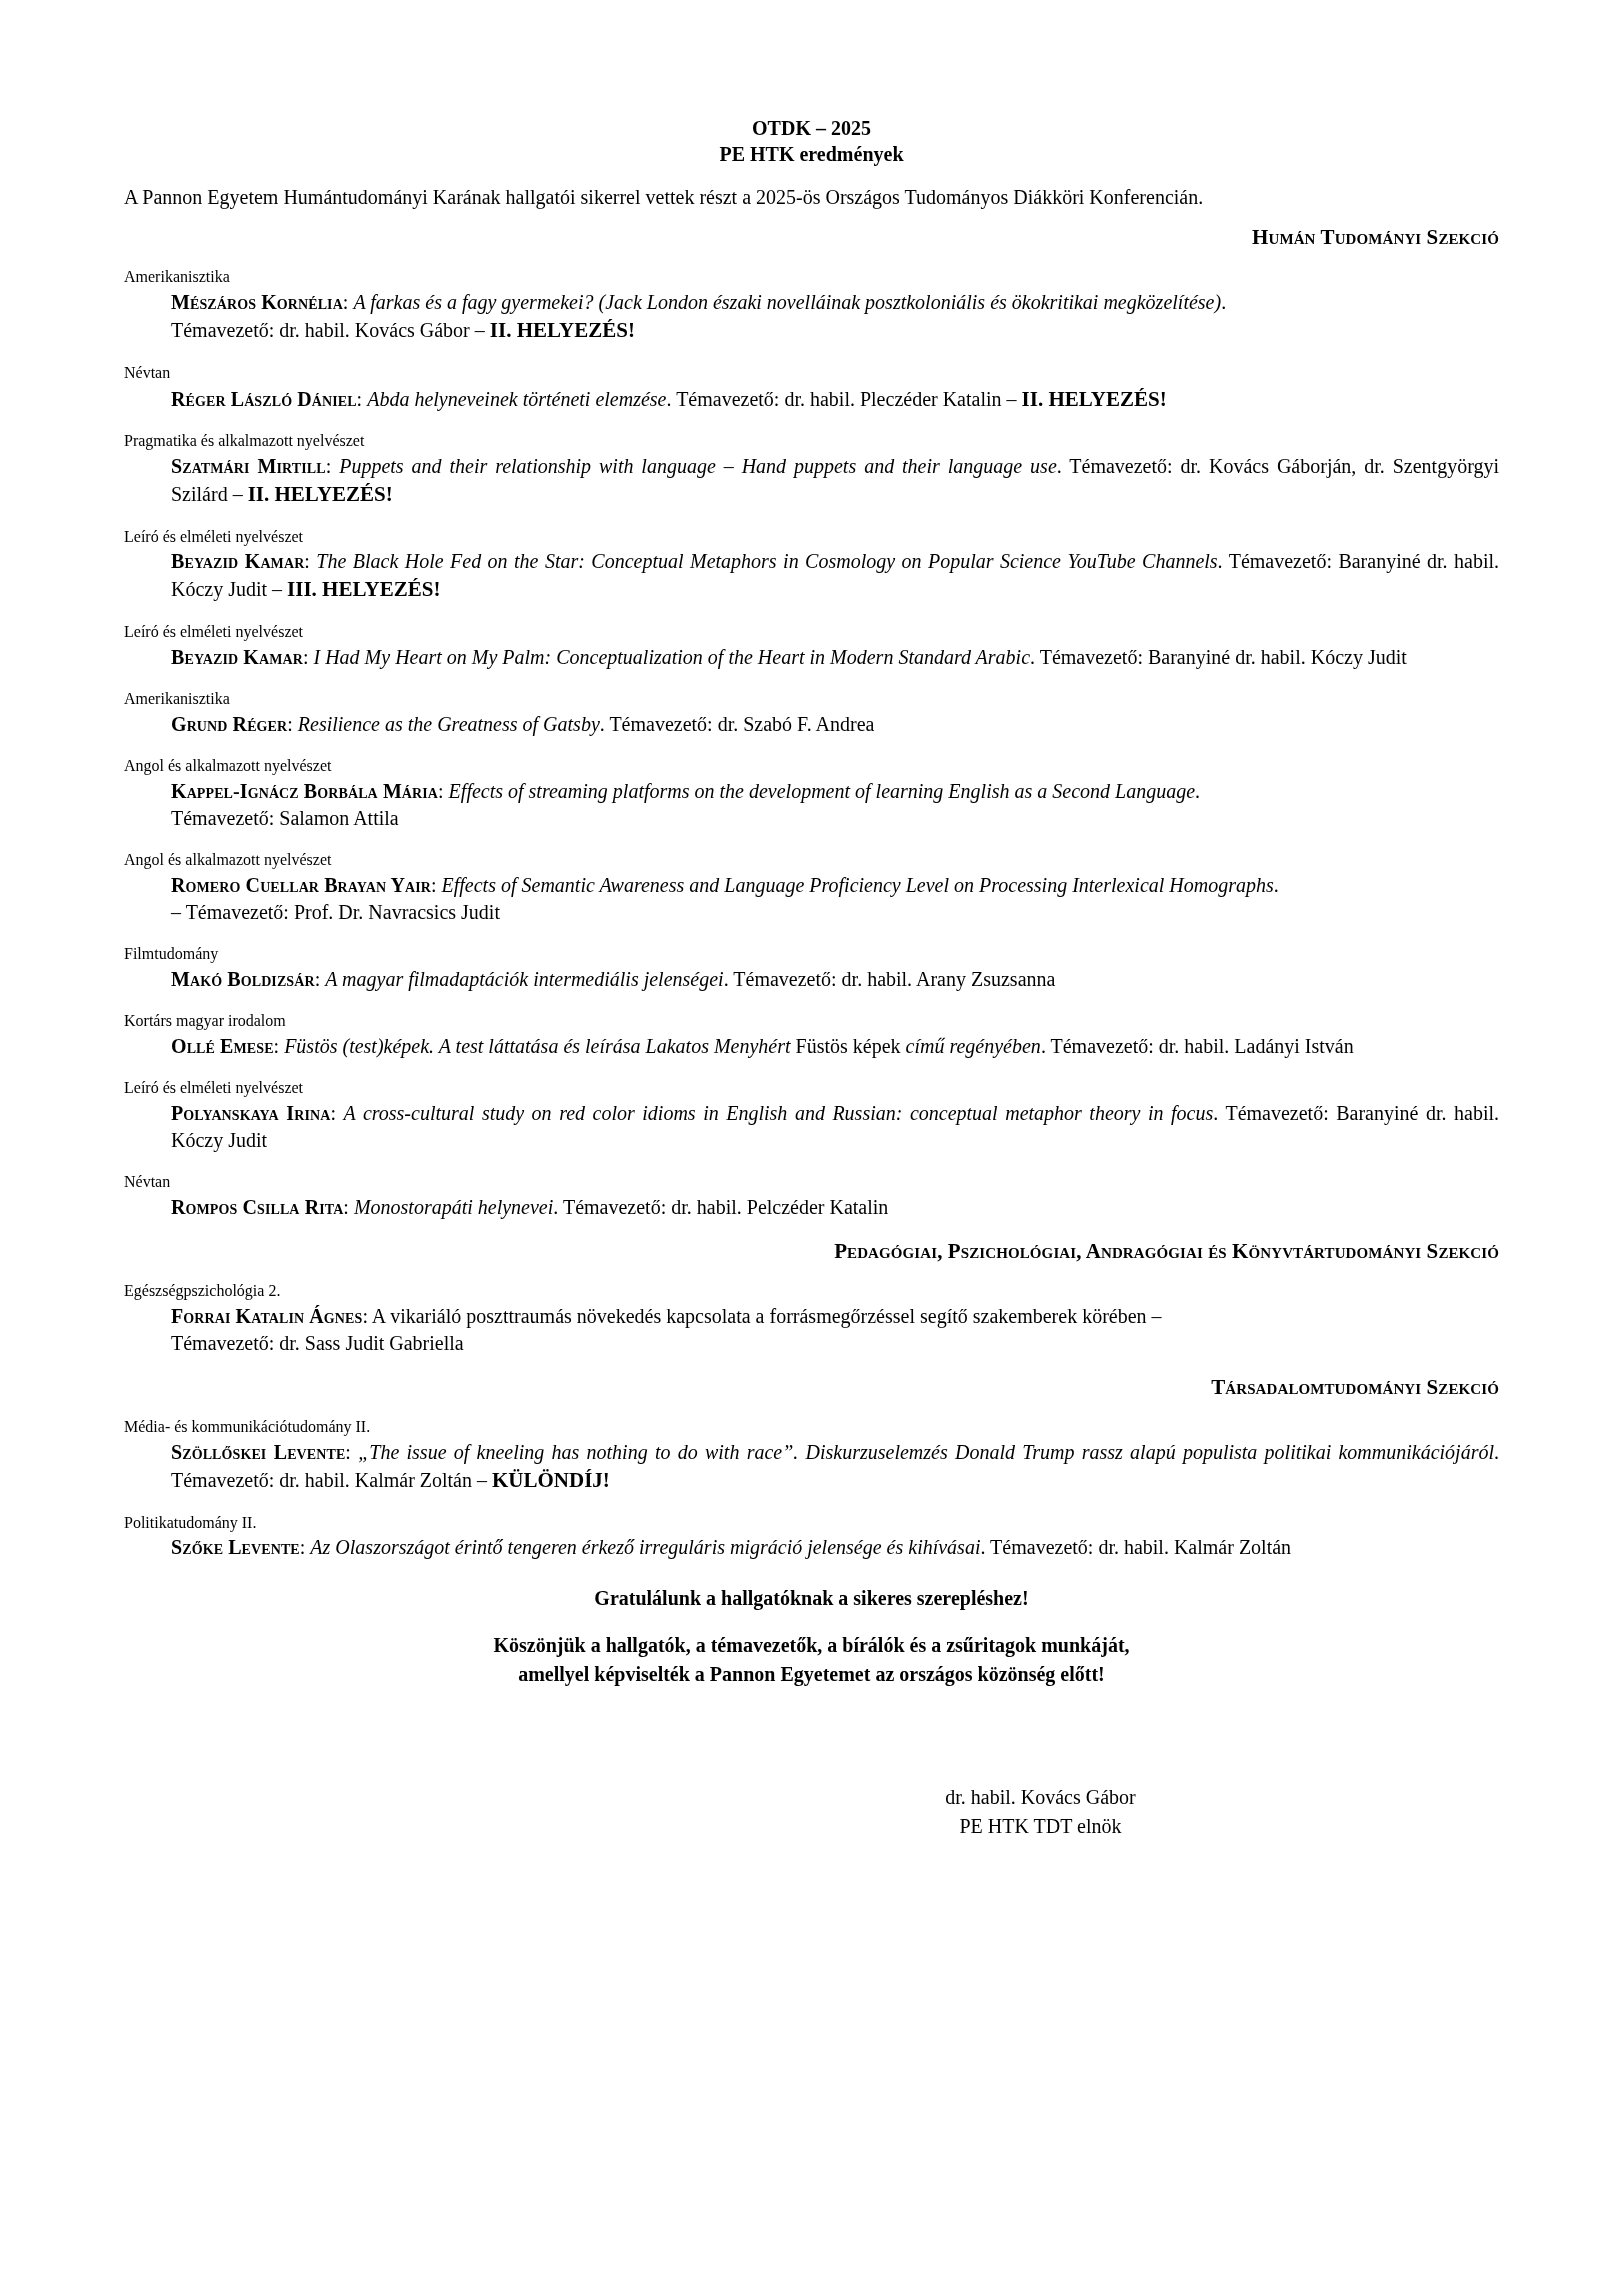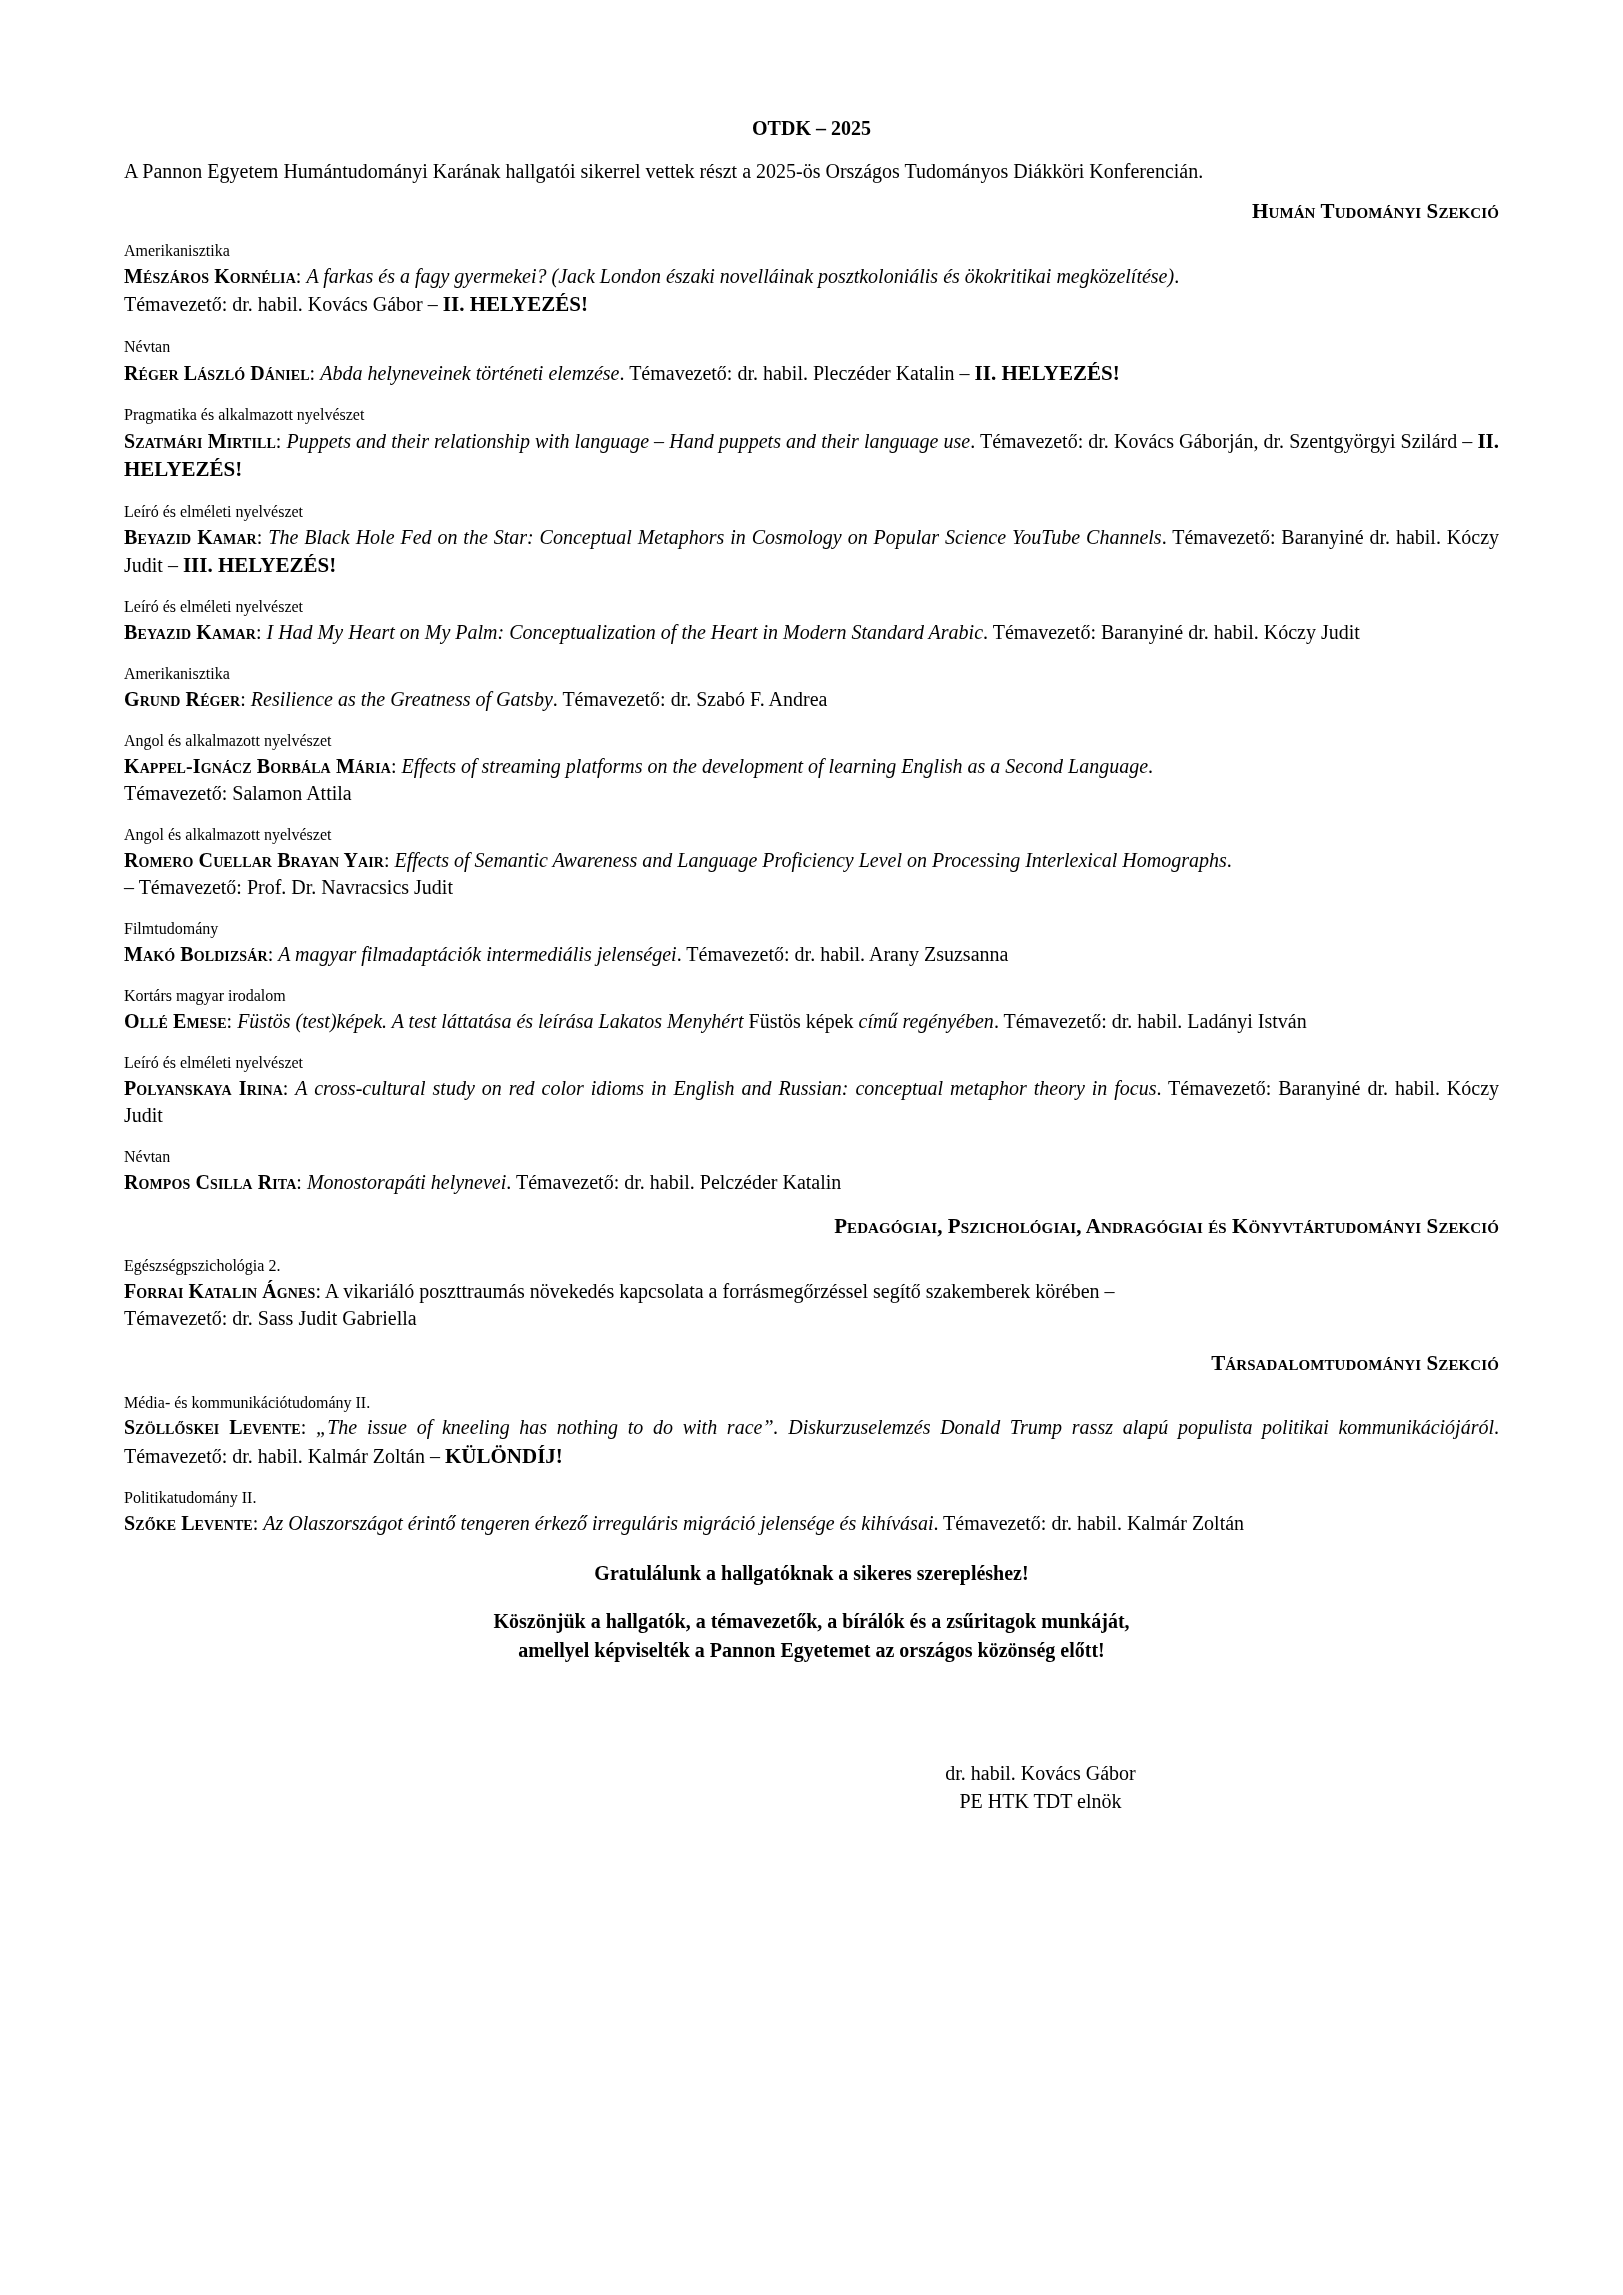--- a/index.html
+++ b/index.html
@@ -49,20 +49,21 @@
 
   .entry {
     margin: 0 0 17px 0;
   }
   .entry .field {
     font-size: 16px;
     line-height: 1.34;
     margin: 0 0 1.3px 0;
   }
   .entry .body {
+    margin-left: 47px;
     text-align: justify;
     text-justify: inter-word;
     font-size: 20px;
     line-height: 1.36;
   }
   .name {
     font-weight: bold;
     font-variant: small-caps;
     letter-spacing: 0.1px;
   }
@@ -101,20 +102,21 @@
     margin-top: 22px;
   }
 </style>
 </head>
 <body>
 
 <div class="page">
 
   <div class="doc-title">
     <span>OTDK – 2025</span>
+    <span class="line2">PE HTK eredmények</span>
   </div>
 
   <p class="intro">A Pannon Egyetem Humántudományi Karának hallgatói sikerrel vettek részt a 2025-ös Országos Tudományos Diákköri Konferencián.</p>
 
   <div class="section-heading">Humán Tudományi Szekció</div>
 
   <div class="entry">
     <div class="field">Amerikanisztika</div>
     <div class="body">
       <span class="name">Mészáros Kornélia</span><span>: </span><span class="ital">A farkas és a fagy gyermekei? (Jack London északi novelláinak posztkoloniális és ökokritikai megközelítése)</span><span>. </span><br>

